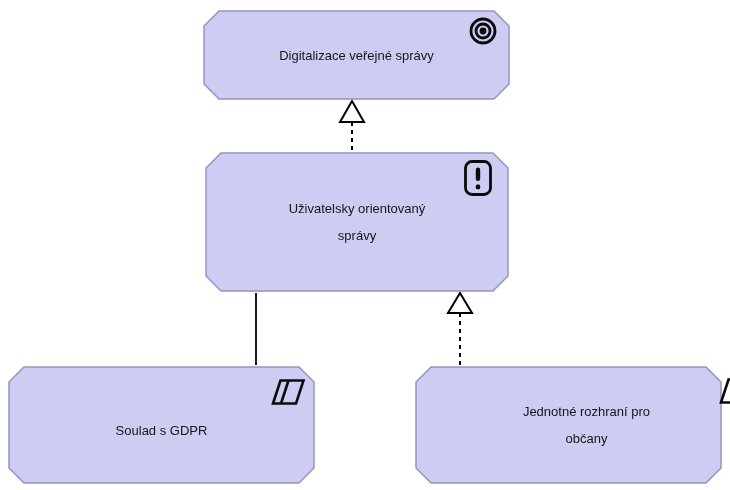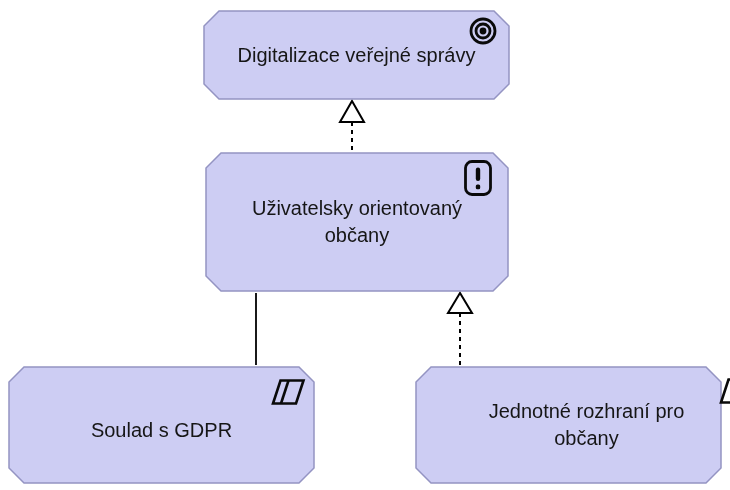--- a/index.html
+++ b/index.html
@@ -14,21 +14,21 @@
   .node .shape{position:absolute;left:0;top:0;}
   .shape polygon{
     fill:var(--node-fill,#cdcdf3);
     stroke:var(--node-border,#9494c2);
     stroke-width:1.5;
   }
   .label{
     position:absolute;inset:0;
     display:flex;align-items:center;justify-content:center;
     text-align:center;
-    font-size:20px;line-height:27px;
+    font-size:13px;line-height:27px;
     color:var(--text,#161616);
     white-space:pre-line;
     pointer-events:none;
   }
   .icon{position:absolute;}
   .i-stroke{fill:none;stroke:var(--icon-color,#0a0a0a);}
   .i-fill{fill:var(--icon-color,#0a0a0a);stroke:none;}
   .connectors{position:absolute;left:0;top:0;pointer-events:none;}
   .connectors .rel-line{
     stroke:var(--connector,#000000);stroke-width:2;
@@ -79,21 +79,21 @@
   <div class="node" style="left:205px;top:152px;width:304px;height:140px;">
     <svg class="shape" width="304" height="140" viewBox="0 0 304 140">
       <polygon points="16,1 288,1 303,16 303,124 288,139 16,139 1,124 1,16"></polygon>
     </svg>
     <svg class="icon" style="right:17px;top:8px;" width="28" height="36" viewBox="0 0 28 36">
       <rect class="i-stroke" x="1.5" y="1.5" width="25" height="33" rx="6.5" stroke-width="2.8"></rect>
       <rect class="i-fill" x="11.8" y="7.5" width="4.4" height="13.5" rx="2.2"></rect>
       <rect class="i-fill" x="11.8" y="24.5" width="4.4" height="4.8" rx="1.6"></rect>
     </svg>
     <div class="label">Uživatelsky orientovaný
-občany</div>
+správy</div>
   </div>
 
   <div class="node" style="left:8px;top:366px;width:307px;height:128px;">
     <svg class="shape" width="307" height="118" viewBox="0 0 307 118">
       <polygon points="16,1 291,1 306,16 306,102 291,117 16,117 1,102 1,16"></polygon>
     </svg>
     <svg class="icon" style="right:9px;top:12px;" width="42" height="28" viewBox="0 0 42 28">
       <polygon class="i-stroke" points="9,25.5 16.5,2.5 39.5,2.5 32,25.5" stroke-width="2.6"></polygon>
       <line class="i-stroke" x1="17" y1="25.5" x2="24.5" y2="2.5" stroke-width="2.6"></line>
     </svg>

